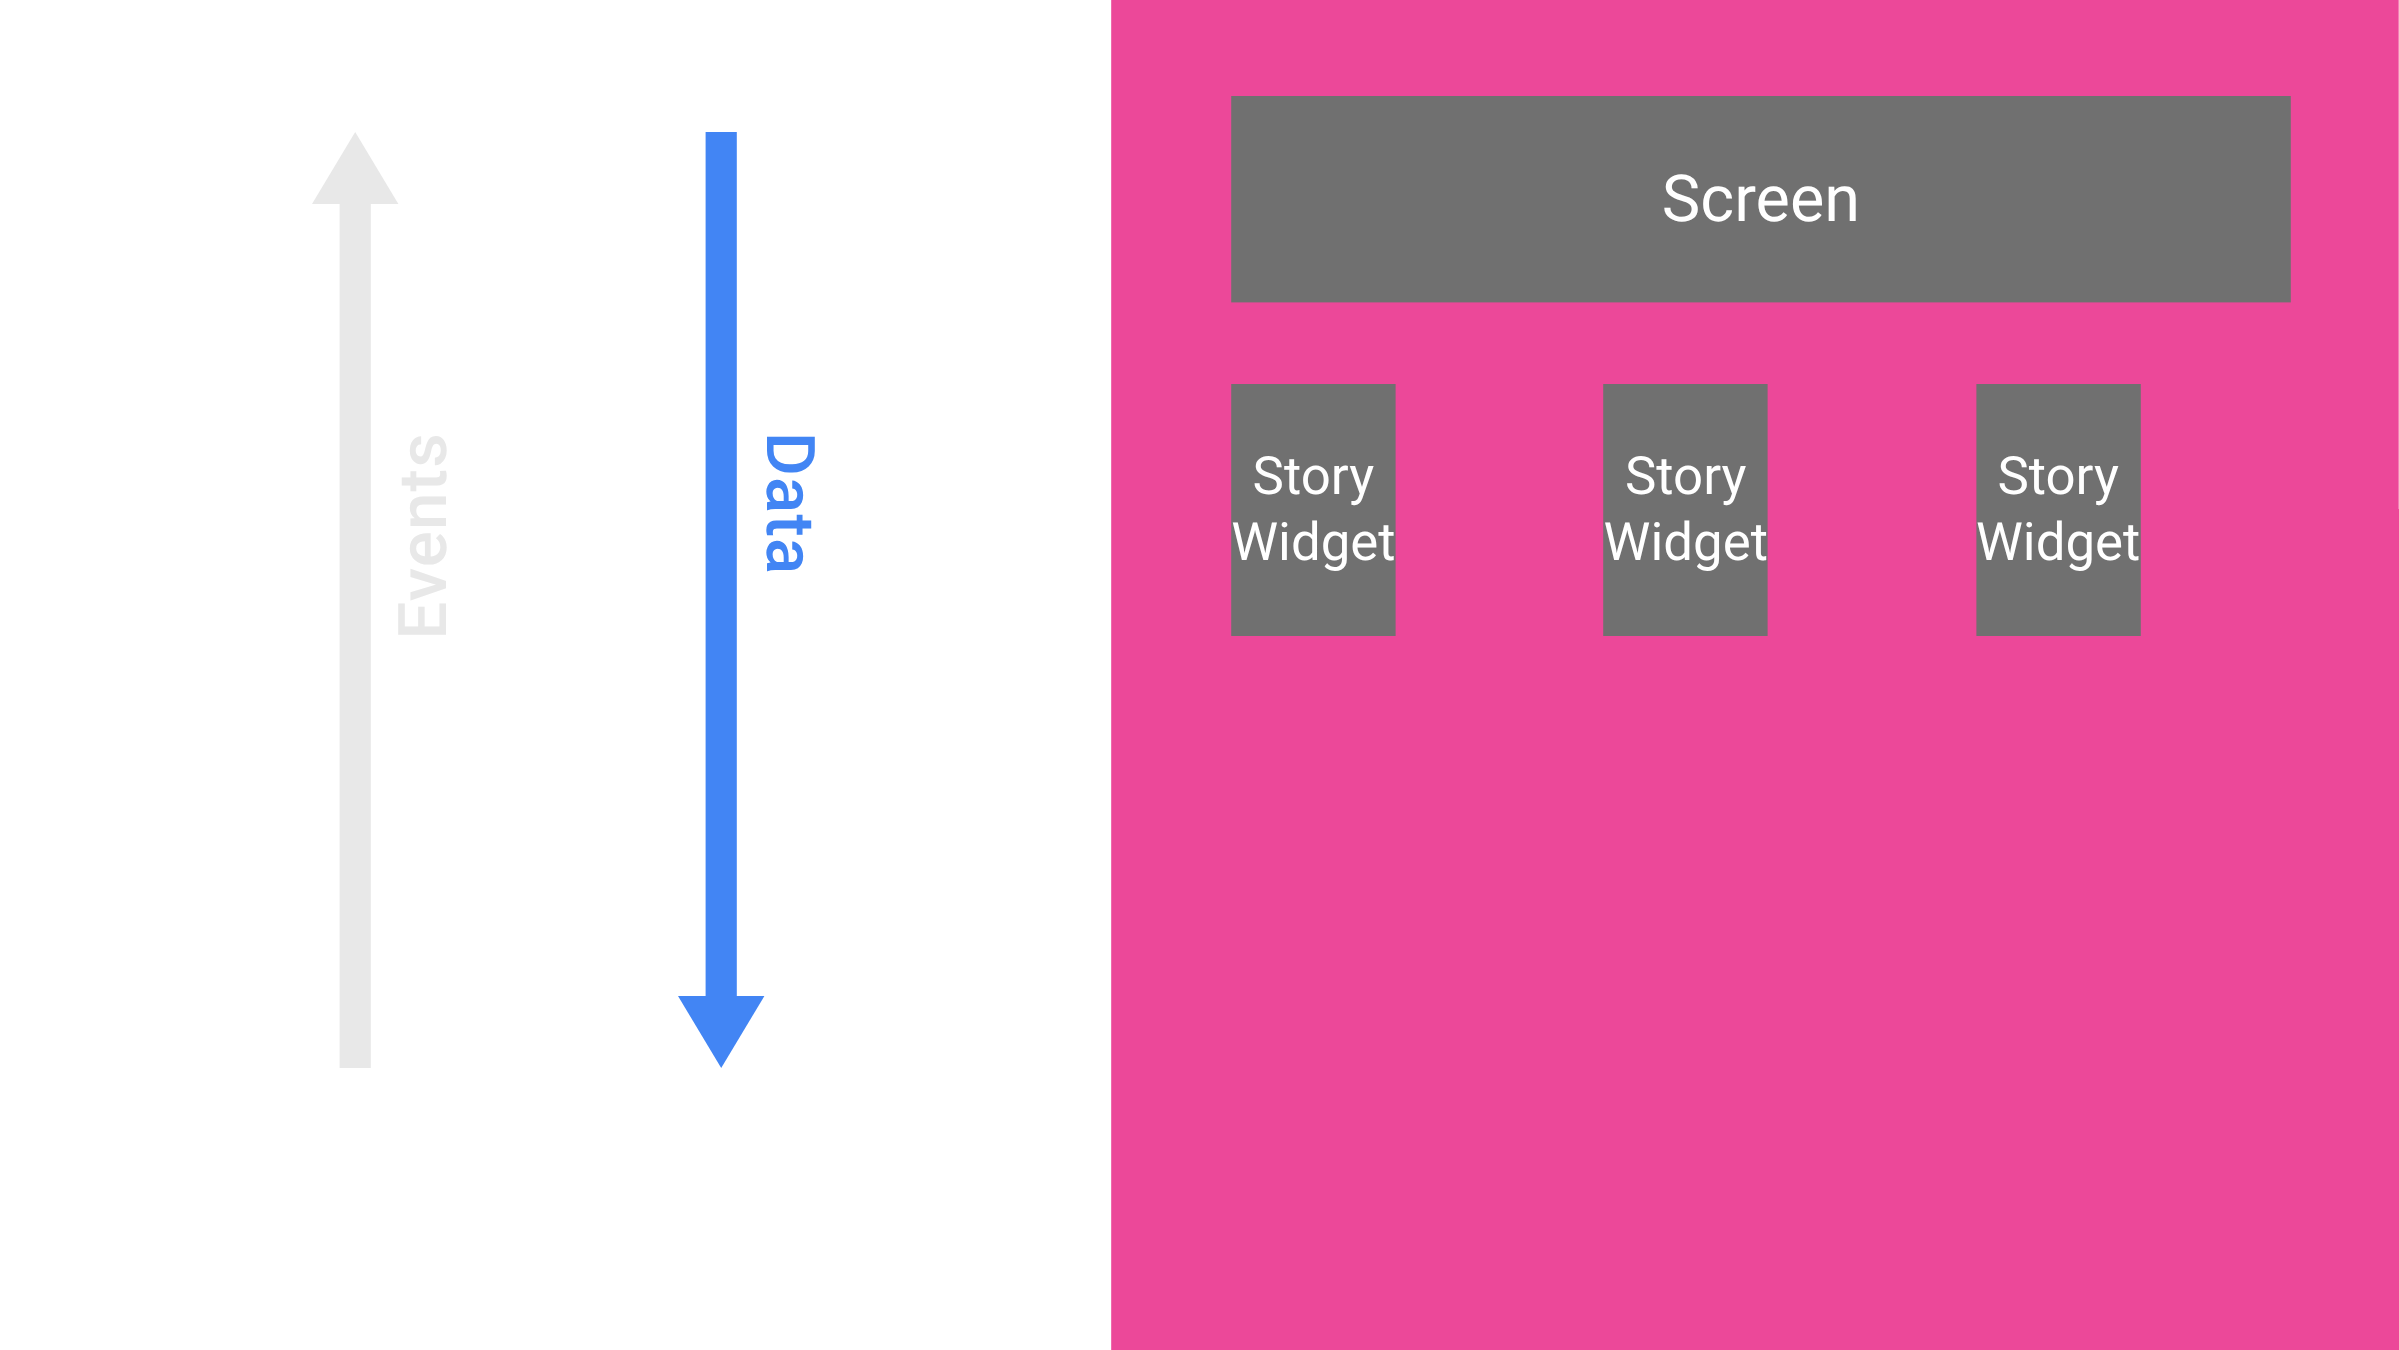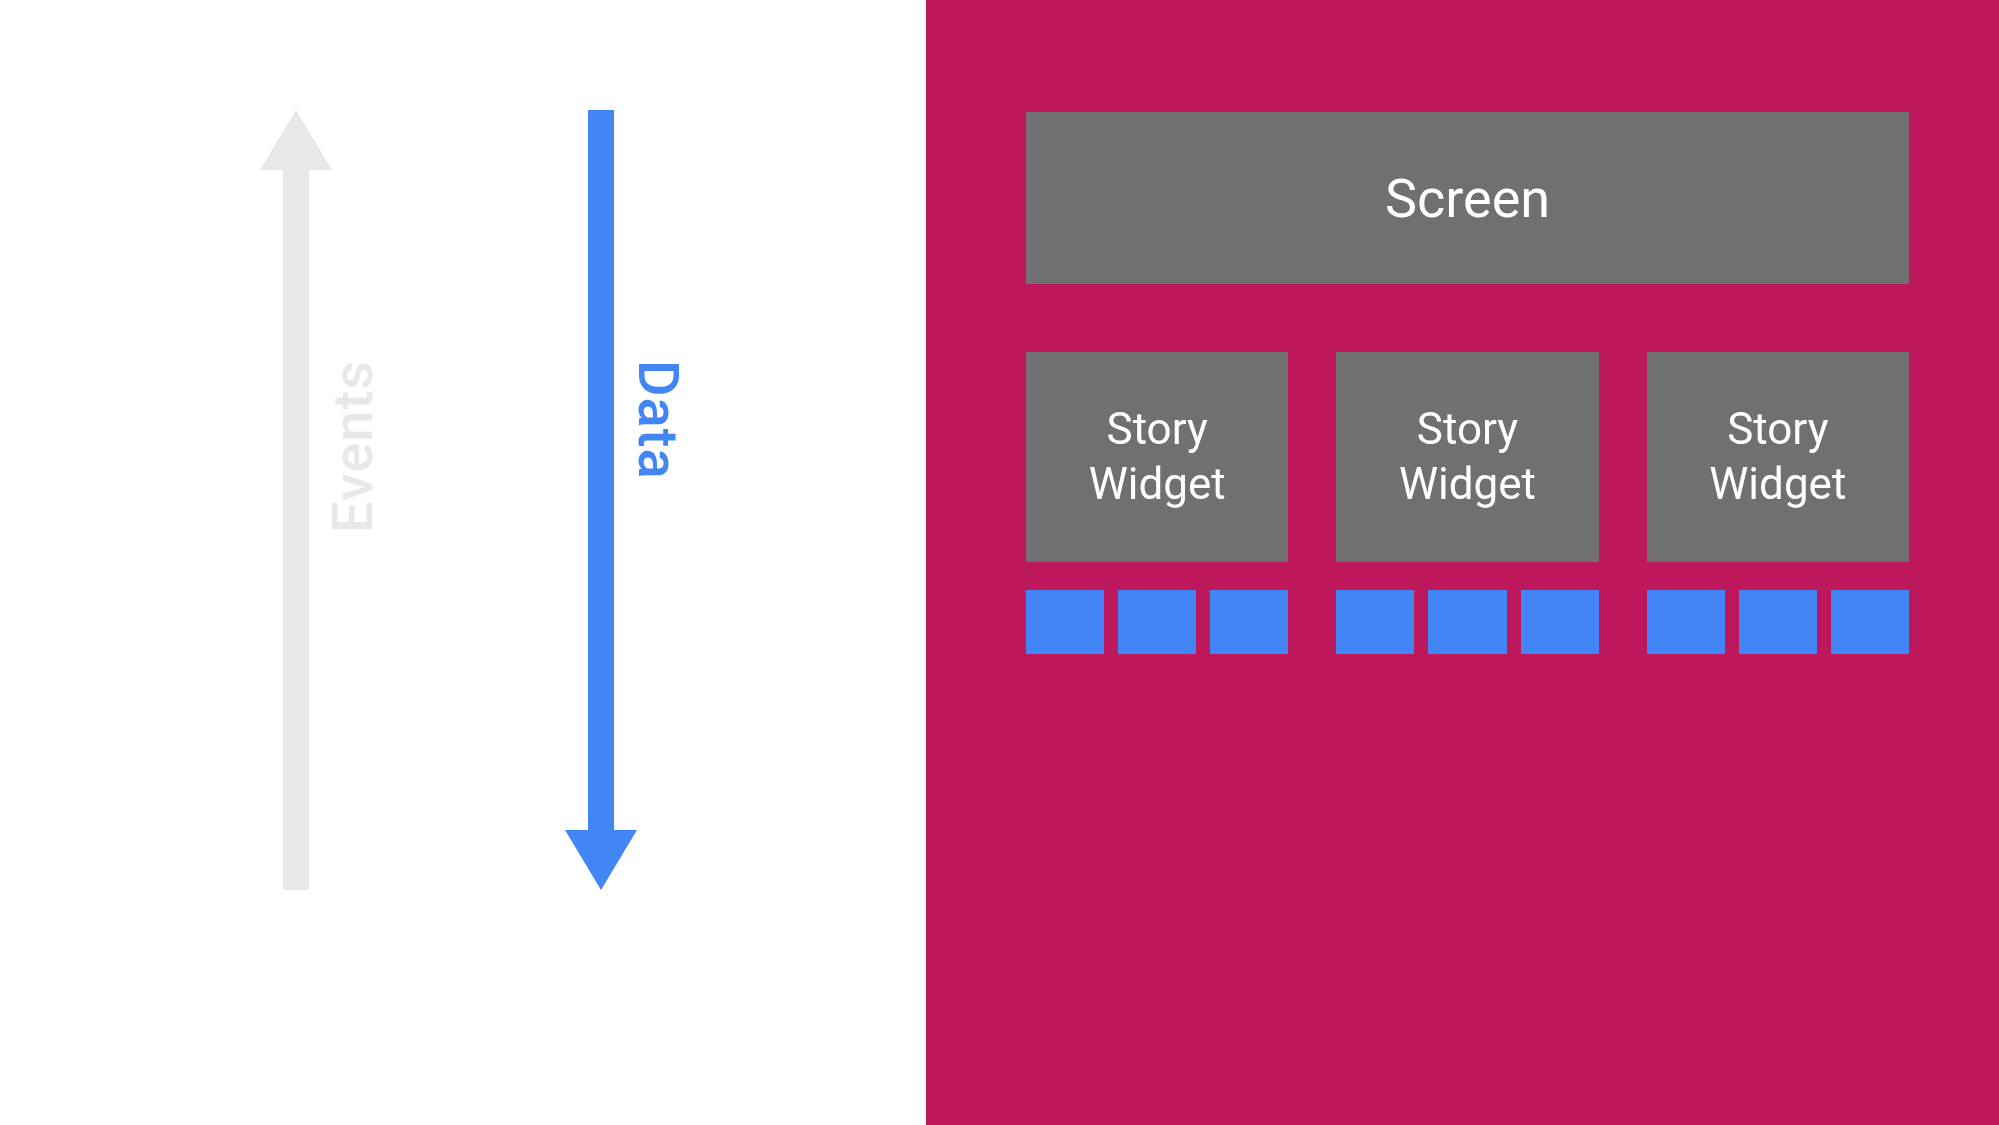--- a/index.html
+++ b/index.html
@@ -16,23 +16,23 @@
     }
     .left-panel {
       width: 926px;
       height: 100%;
       background: #ffffff;
       position: relative;
     }
     .right-panel {
       flex: 1;
       height: 100%;
-      background: #be185d;
+      background: #ec4899;
       position: relative;
-      padding: 112px 90px 0 100px;
+      padding: 80px 90px 0 100px;
     }
     
     
     .arrow-container {
       position: absolute;
       display: flex;
       flex-direction: column;
       align-items: center;
     }
     .arrow-events {
@@ -103,21 +103,21 @@
       font-size: 54px;
     }
     .widgets-row {
       display: flex;
       justify-content: space-between;
       gap: 48px;
     }
     .widget-col {
       flex: 1;
       display: flex;
-      flex-direction: column;
+      flex-direction: row;
       gap: 28px;
       position: relative;
     }
     .widget-col::before {
       content: "";
       position: absolute;
       top: -44px;
       left: 50%;
       width: 6px;
       height: 0;

